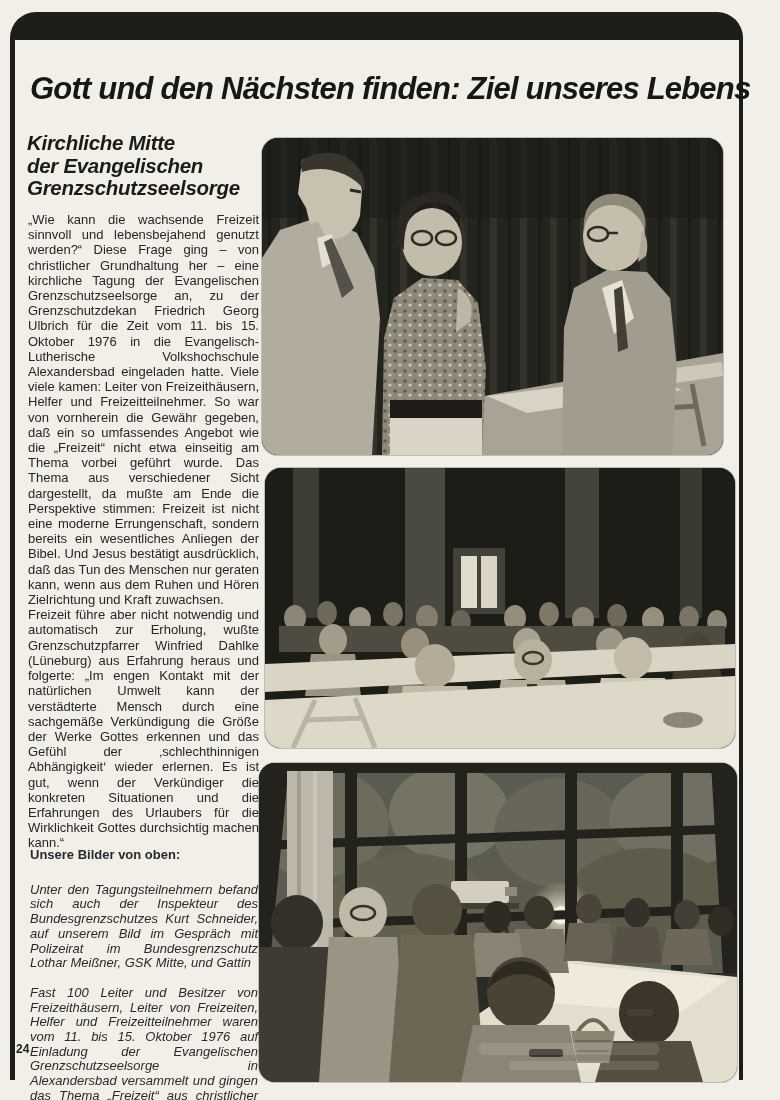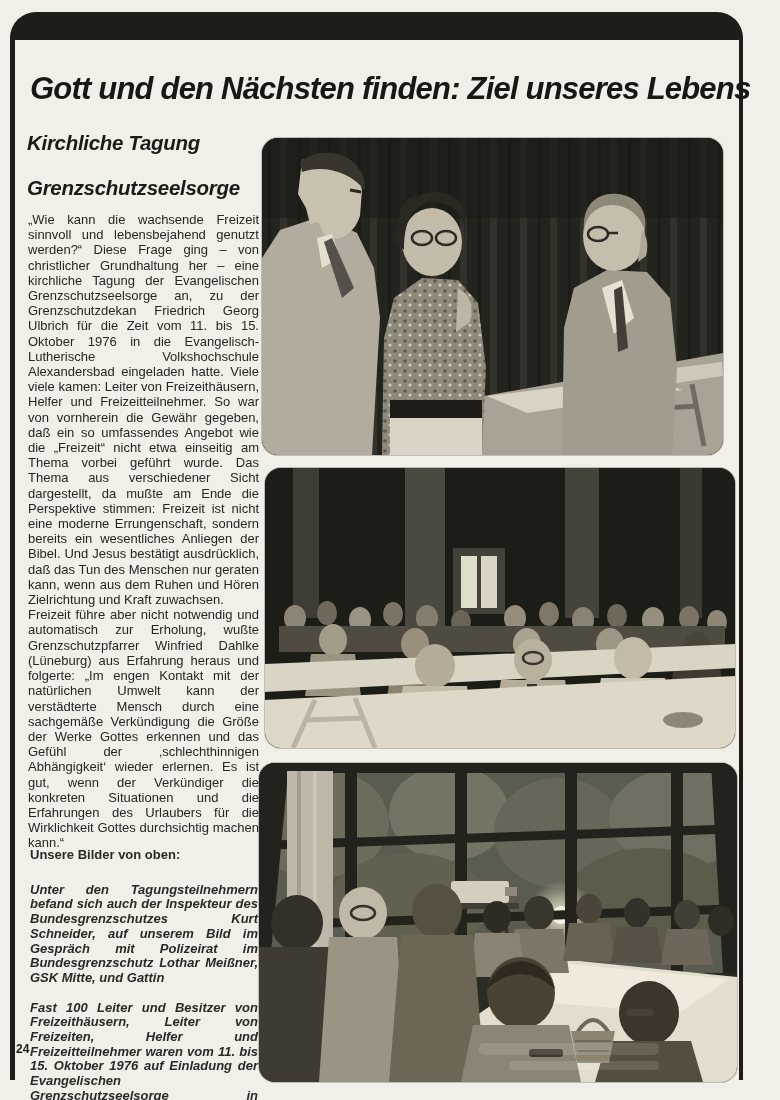--- a/index.html
+++ b/index.html
@@ -42,21 +42,21 @@
     position:absolute;left:28px;top:212px;width:231px;
     font-size:13px;line-height:15.2px;text-align:justify;
     color:#262624;
   }
   .bodytext p{margin:0;}
   .captions{
     position:absolute;left:30px;top:836px;width:228px;
     font-size:13px;line-height:14.7px;color:#2a2a28;
   }
   .captions .intro{margin:12px 0 20px 0;font-style:normal;font-weight:bold;}
-  .captions p.cap{margin:9px 0 15px 0;font-style:italic;text-align:justify;font-weight:bold;}
+  .captions p.cap{margin:9px 0 15px 0;font-style:italic;text-align:justify;}
   .page-number{
     position:absolute;left:16px;top:1042px;
     font-size:12px;font-weight:bold;color:#1d1d19;
   }
   .photo{
     position:absolute;border-radius:16px;overflow:hidden;
     background:#2a2a26;box-shadow:0 0 0 1px rgba(40,40,35,.25);
   }
   .photo svg{display:block;width:100%;height:100%;}
   #photo1{left:262px;top:138px;width:461px;height:317px;}
@@ -66,22 +66,22 @@
 </head>
 <body>
 
 <div class="speckle"></div>
 
 <div class="frame"></div>
 
 <h1 class="headline">Gott und den Nächsten finden: Ziel unseres Lebens</h1>
 
 <h2 class="subheading">
-  <span>Kirchliche Tagung</span><br>
-  <br>
+  <span>Kirchliche Mitte</span><br>
+  <span>der Evangelischen</span><br>
   <span>Grenzschutzseelsorge</span>
 </h2>
 
 <div class="bodytext">
   <p>„Wie kann die wachsende Freizeit sinnvoll und lebensbejahend genutzt werden?“ Diese Frage ging – von christlicher Grundhaltung her – eine kirchliche Tagung der Evangelischen Grenzschutzseelsorge an, zu der Grenzschutzdekan Friedrich Georg Ulbrich für die Zeit vom 11. bis 15. Oktober 1976 in die Evangelisch-Lutherische Volkshochschule Alexandersbad eingeladen hatte. Viele viele kamen: Leiter von Freizeithäusern, Helfer und Freizeitteilnehmer. So war von vornherein die Gewähr gegeben, daß ein so umfassendes Angebot wie die „Freizeit“ nicht etwa einseitig am Thema vorbei geführt wurde. Das Thema aus verschiedener Sicht dargestellt, da mußte am Ende die Perspektive stimmen: Freizeit ist nicht eine moderne Errungenschaft, sondern bereits ein wesentliches Anliegen der Bibel. Und Jesus bestätigt ausdrücklich, daß das Tun des Menschen nur geraten kann, wenn aus dem Ruhen und Hören Zielrichtung und Kraft zuwachsen.</p>
   <p>Freizeit führe aber nicht notwendig und automatisch zur Erholung, wußte Grenzschutzpfarrer Winfried Dahlke (Lüneburg) aus Erfahrung heraus und folgerte: „Im engen Kontakt mit der natürlichen Umwelt kann der verstädterte Mensch durch eine sachgemäße Verkündigung die Größe der Werke Gottes erkennen und das Gefühl der ‚schlechthinnigen Abhängigkeit‘ wieder erlernen. Es ist gut, wenn der Verkündiger die konkreten Situationen und die Erfahrungen des Urlaubers für die Wirklichkeit Gottes durchsichtig machen kann.“</p>
 </div>
 
 <div class="captions">
   <p class="intro">Unsere Bilder von oben:</p>

